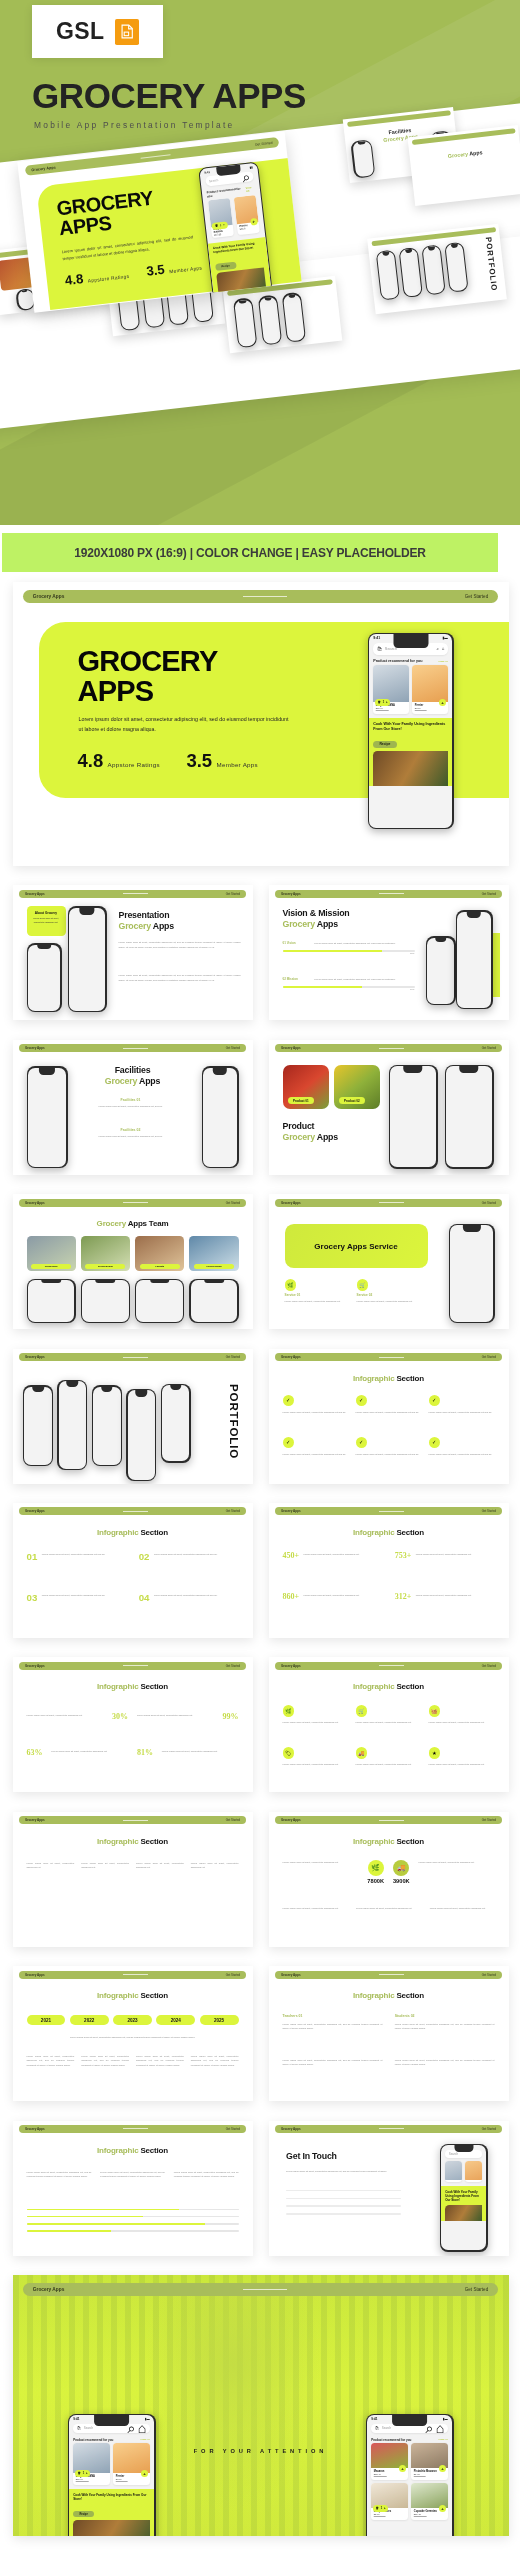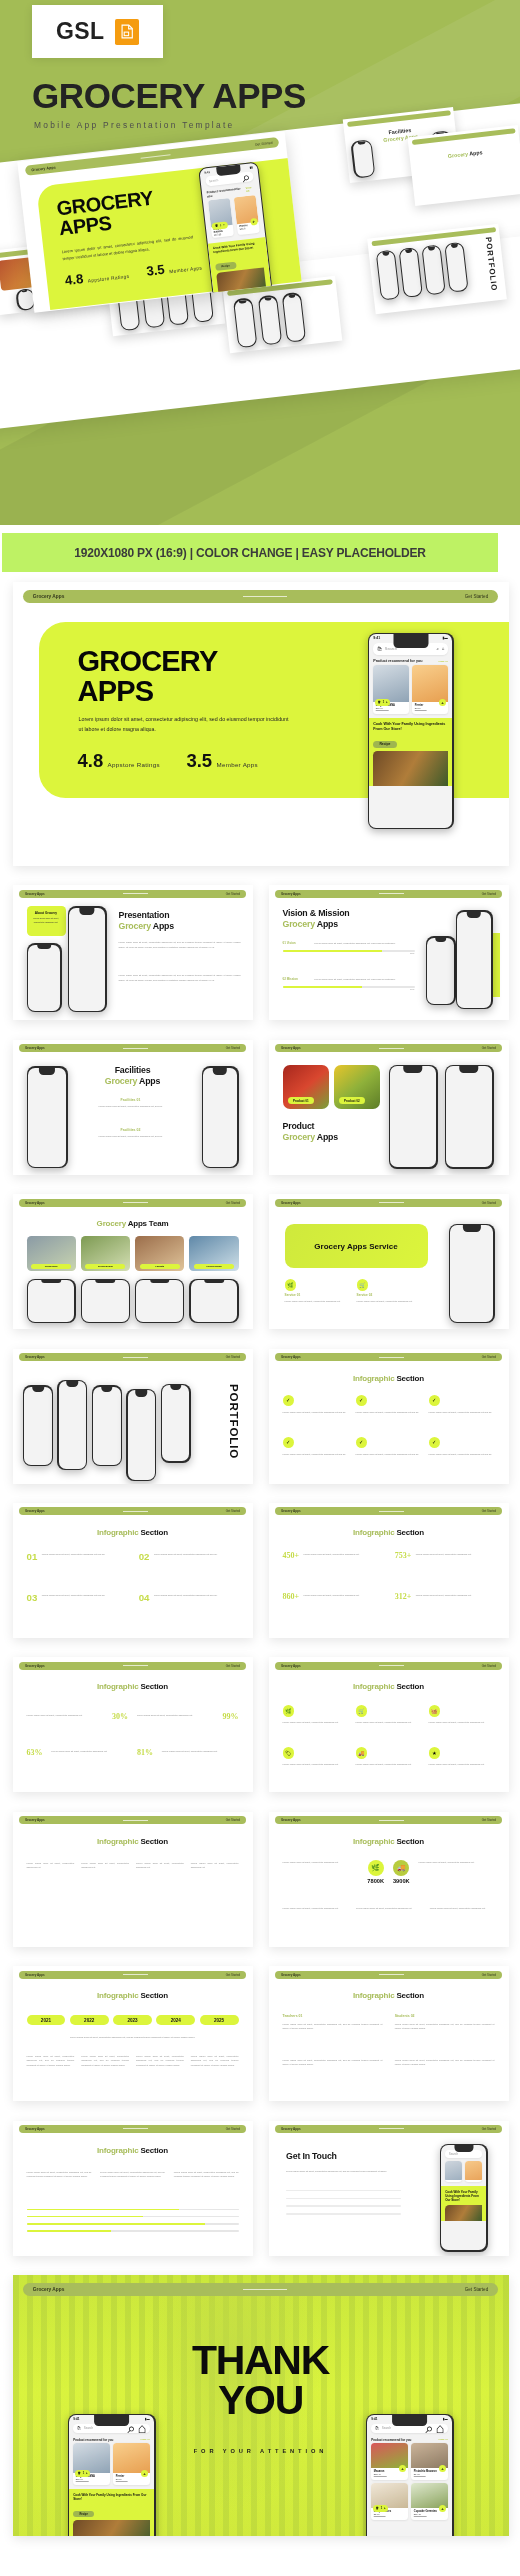--- a/index.html
+++ b/index.html
@@ -1250,24 +1250,20 @@
   </div>
 
   <div class="ty-slide">
     <div class="ty-bg"></div>
     <div class="ty-blur"></div>
     <div class="topbar" style="z-index:5">
       <span class="tb-left">Grocery Apps</span>
       <span class="tb-mid"></span>
       <span class="tb-right">Get Started</span>
     </div>
-    <div class="ty-title">
-      <span>THANK</span><br>
-      <span>YOU</span>
-    </div>
     <div class="ty-sub">FOR YOUR ATTENTION</div>
 
     <div class="phone ty-phone-l">
       <div class="screen">
         <div class="notch"></div>
         <div class="ph-status" style="font-size:3.2px">
             <span>9:41</span>
             <span>▮▬</span>
           </div>
         <div class="ph-search" style="height:9.7px">

